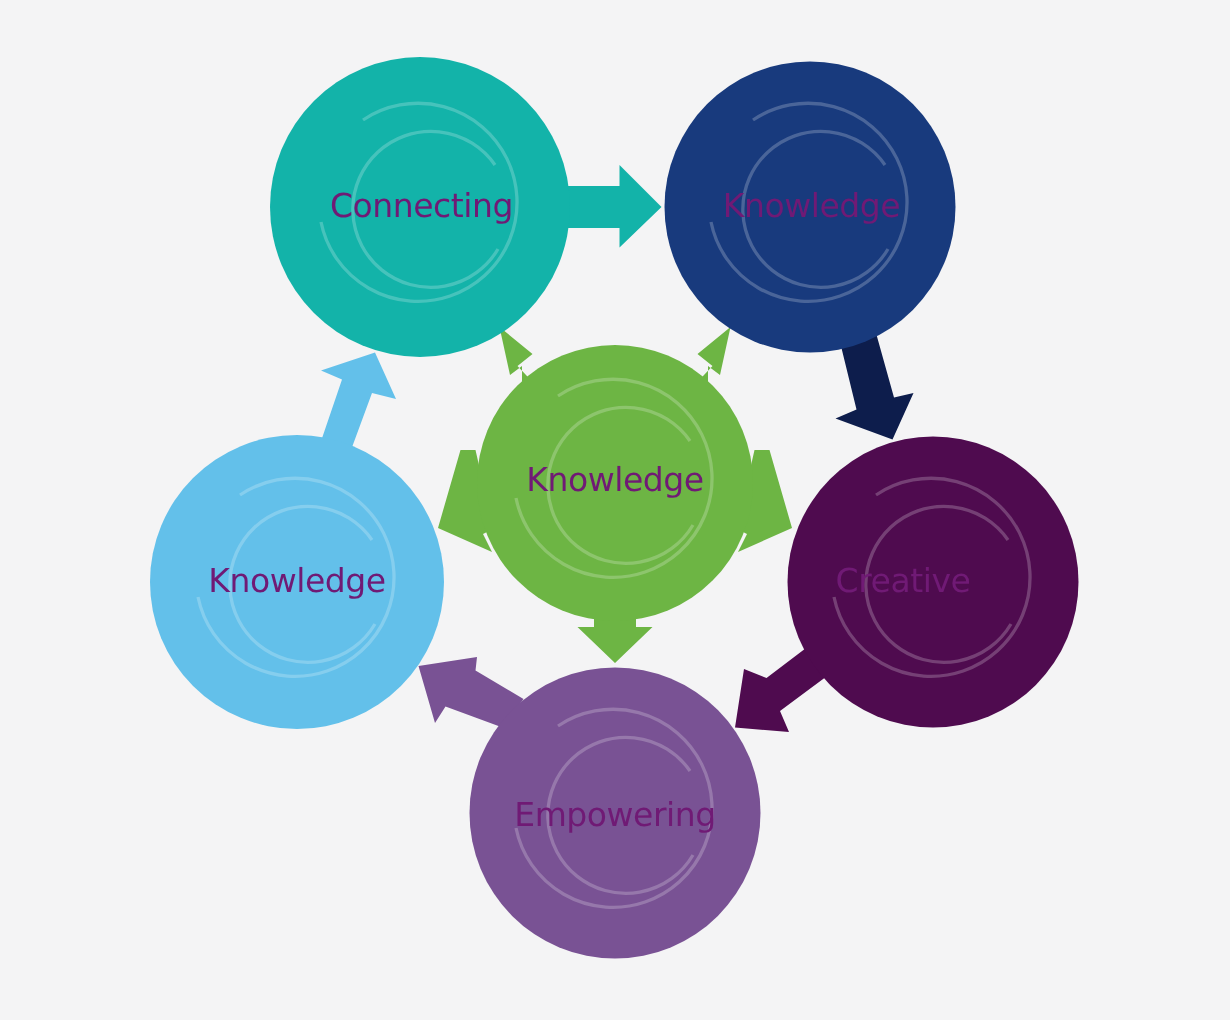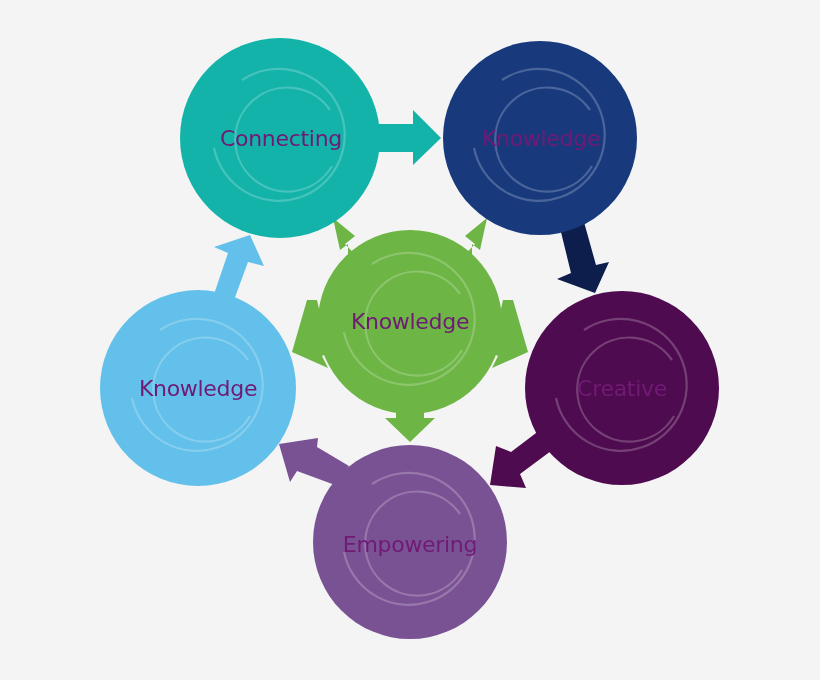--- a/index.html
+++ b/index.html
@@ -80,16 +80,16 @@
     </g>
     <g transform="translate(410,322)">
       <path d="M -38,-58 A 66 66 0 1 1 -66,10"></path>
       <path d="M 50,-28 A 52 52 0 1 0 52,28"></path>
     </g>
   </g>
 </svg>
 
 <div class="node-label" style="left:281px; top:138px;">Connecting</div>
 <div class="node-label" style="left:541px; top:138px;">Knowledge</div>
-<div class="node-label" style="left:622px; top:388px;">Creative</div>
+<div class="node-label" style="left:602px; top:388px;">Creative</div>
 <div class="node-label" style="left:410px; top:544px;">Empowering</div>
 <div class="node-label" style="left:198px; top:388px;">Knowledge</div>
 <div class="node-label" style="left:410px; top:321px;">Knowledge</div>
 
 </body></html>

